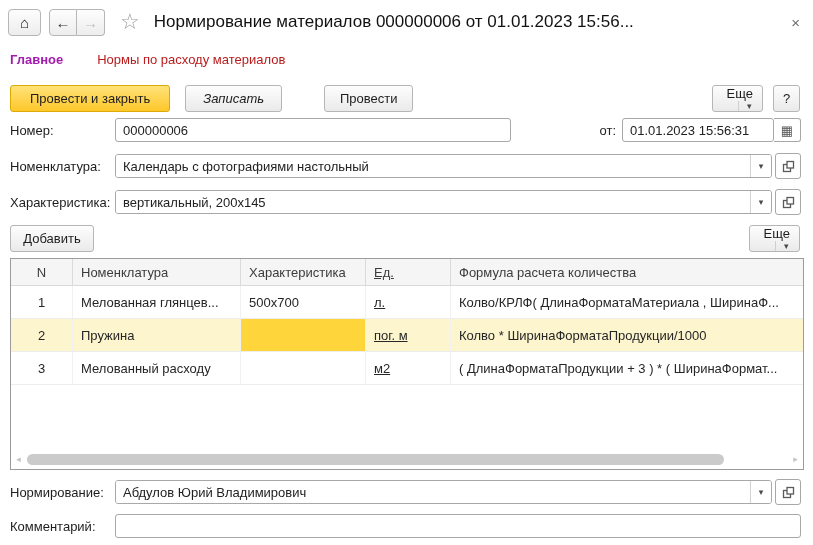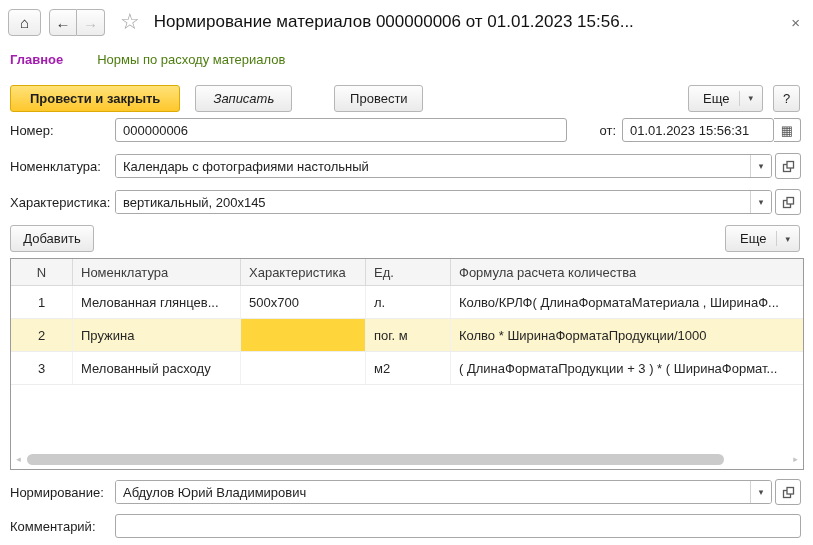--- a/index.html
+++ b/index.html
@@ -14,40 +14,40 @@
   .navpair { display:flex; margin-left:8px; }
   .back-btn { width:28px; border-radius:4px 0 0 4px; font-size:15px; font-weight:bold; color:#333; }
   .fwd-btn  { width:28px; border-left:none; border-radius:0 4px 4px 0; font-size:15px; font-weight:bold; color:#bdbdbd; }
   .star { margin-left:15px; font-size:22px; color:#9d9d9d; line-height:1; }
   .title { margin-left:14px; font-size:17px; color:#111; white-space:nowrap; overflow:hidden; }
   .close { margin-left:auto; color:#6f6f6f; font-size:15px; padding:0 5px; }
 
   
   .breadcrumbs { position:absolute; left:10px; top:50px; height:18px; display:flex; gap:34px; align-items:center; }
   .crumb-main { color:#a21caf; font-weight:bold; }
-  .crumb-sub { color:#4d7c0f; }
+  .crumb-sub { color:#b91c1c; }
 
   
   .cmdbar { position:absolute; left:10px; right:13px; top:84px; height:28px; display:flex; align-items:center; }
   .btn { height:27px; padding:0 15px; background:linear-gradient(#fdfdfd,#eaeaea); border:1px solid #b6b6b6; border-radius:3px; font-size:13px; color:#1d1d1d; display:inline-flex; align-items:center; justify-content:center; white-space:nowrap; }
-  .btn-primary { background:linear-gradient(#ffe278,#fec72c); border-color:#dcab05; font-weight:bold; padding:0 19px; }
+  .btn-primary { background:linear-gradient(#ffe278,#fec72c); border-color:#dcab05; font-weight:normal; padding:0 19px; }
   .btn-write { margin-left:15px; width:97px;font-style:italic; }
   .btn-post { margin-left:42px; width:89px; }
   .spacer { flex:1; }
-  .btn-more { padding:0 9px 0 14px; }
+  .btn-more { padding:0 9px 0 14px;flex-direction:column; }
   .more-arrow { font-size:9px; color:#4a4a4a; margin-left:10px; padding-left:8px; border-left:1px solid #cfcfcf; height:15px; display:flex; align-items:center; }
   .btn-help { margin-left:10px; width:27px; padding:0; }
 
   
   .frow { position:absolute; left:10px; right:12px; height:26px; display:flex; align-items:center; }
   .row-number { top:117px; } .row-nom { top:153px; } .row-char { top:189px; }
   .row-resp { top:479px; } .row-comm { top:513px; }
   .flabel { width:105px; flex-shrink:0; color:#1d1d1d; }
   input.text { height:24px; border:1px solid #a8a8a8; border-radius:3px; padding:0 7px; font:inherit; color:#222; outline:none; background:#fff; }
-  .num-input { width:452px; }
+  .num-input { width:396px; }
   .ot-label { margin-left:auto; margin-right:6px; }
   .date-group { display:flex; align-items:flex-end; }
   .date-input { width:152px; border-radius:3px 0 0 3px; }
   .cal-btn { width:27px; height:24px; border:1px solid #a8a8a8; border-left:none; border-radius:0 3px 3px 0; background:#fff; display:flex; align-items:center; justify-content:center; color:#555; font-size:13px; }
   .combo { flex:1; display:flex; align-items:stretch; height:24px; border:1px solid #a8a8a8; border-radius:3px; background:#fff; overflow:hidden; }
   .combo input { flex:1; border:none; outline:none; padding:0 7px; font:inherit; color:#222; min-width:0; }
   .drop-btn { width:21px; display:flex; align-items:center; justify-content:center; color:#4a4a4a; font-size:9px; border-left:1px solid #d2d2d2; background:#fff; }
   .open-btn { width:26px; height:26px; margin-left:3px; border:1px solid #a8a8a8; border-radius:3px; background:#fff; display:flex; align-items:center; justify-content:center; flex-shrink:0; }
   .comm-input { flex:1; }
 
@@ -56,21 +56,21 @@
   .btn-add { width:84px; padding:0; }
 
   
   .grid { position:absolute; left:10px; top:258px; width:794px; height:212px; border:1px solid #9b9b9b; background:#fff; display:flex; flex-direction:column; }
   .g-header { display:flex; height:27px; background:#f5f5f5; border-bottom:1px solid #dadada; color:#3c3c3c; flex-shrink:0; }
   .g-hcell { display:flex; align-items:center; padding:0 8px; border-right:1px solid #dadada; overflow:hidden; white-space:nowrap; }
   .g-hcell:last-child { border-right:none; }
   .c-n { width:62px; justify-content:center; padding:0; flex-shrink:0; }
   .c-nom { width:168px; flex-shrink:0; }
   .c-char { width:125px; flex-shrink:0; }
-  .c-unit { width:85px; flex-shrink:0; }
+  .c-unit { width:85px; flex-shrink:0;text-decoration:underline; }
   .c-form { flex:1; min-width:0; }
   .g-row { display:flex; height:33px; border-bottom:1px solid #ededed; flex-shrink:0; }
   .g-cell { display:flex; align-items:center; padding:0 8px; border-right:1px solid #f1f1f1; overflow:hidden; white-space:nowrap; color:#262626; }
   .g-cell:last-child { border-right:none; }
   .g-row.selected { background:#fdf5cd; }
   .g-row.selected .cell-active { background:#fed53a; }
   .g-filler { flex:1; }
   .g-hscroll { height:15px; margin:1px 2px 2px 2px; display:flex; align-items:center; flex-shrink:0; }
   .scroll-arrow { width:11px; text-align:center; color:#c3c3c3; font-size:9px; line-height:1; }
   .scroll-track { flex:1; position:relative; height:11px; }

